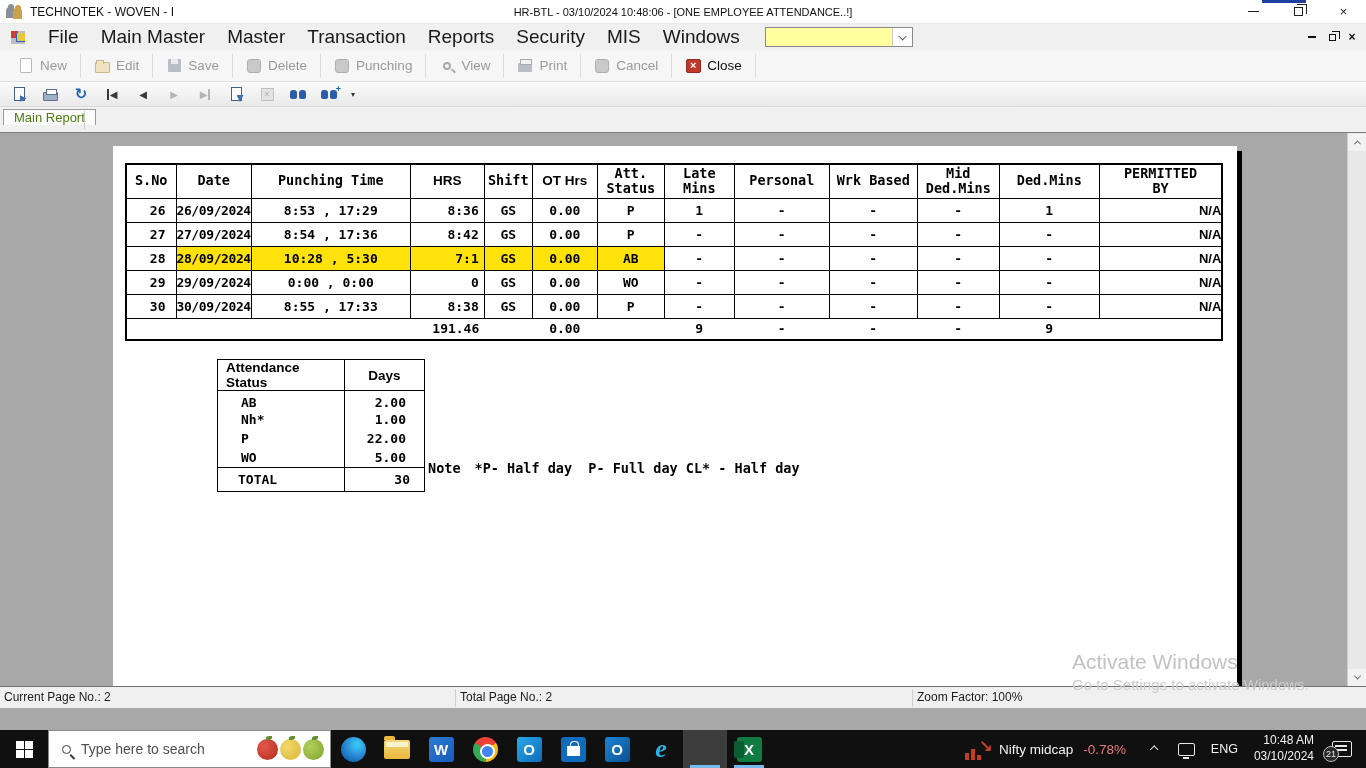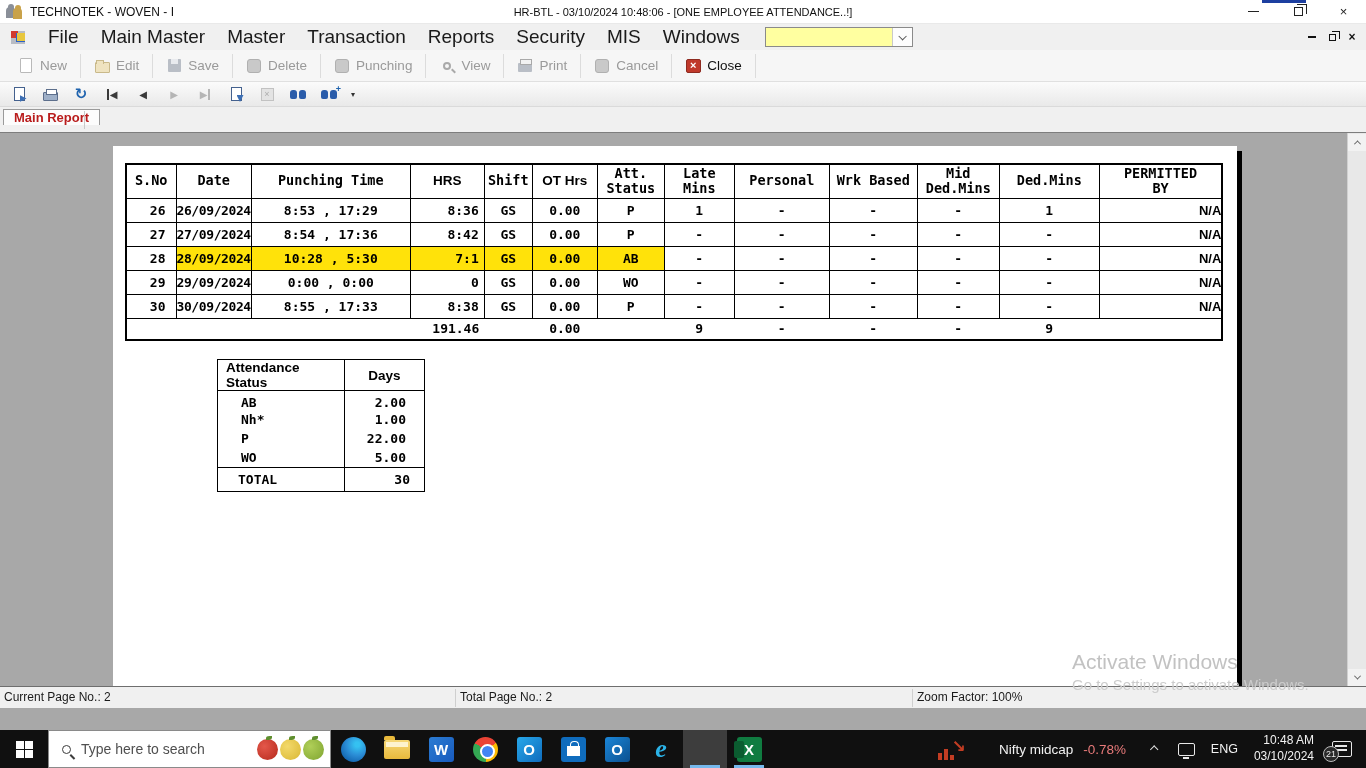--- a/index.html
+++ b/index.html
@@ -74,21 +74,21 @@
   .bar-r { border-right:2px solid #b5b5b5; padding-right:1px; }
   .ic-stop { width:13px; height:13px; background:#e3e3e3; border:1px solid #c2c2c2; color:#adadad; font-size:9px; display:flex; align-items:center; justify-content:center; }
   .ic-binoc { position:relative; width:16px; height:12px; }
   .ic-binoc::before, .ic-binoc::after { content:""; position:absolute; top:2px; width:7px; height:9px; background:#2a5caa; border-radius:3px 3px 2px 2px; }
   .ic-binoc::before { left:0; } .ic-binoc::after { right:0; }
   .ic-binoc .plus { position:absolute; right:-4px; top:-4px; color:#1f63ae; font-size:9px; font-weight:bold; }
   .caret { font-size:8px; color:#333; font-family:"DejaVu Sans",sans-serif; }
 
   
   .tabbar { position:absolute; left:0; top:107px; width:1366px; height:25px; background:#f0f0f0; }
-  .tab-main { position:absolute; left:3px; top:2px; height:16px; padding:0 10px; background:#fcfcfc; border:1px solid #9a9a9a; border-bottom:none; display:flex; align-items:center; font-size:13px; color:#b91c1c;font-weight:bold; }
+  .tab-main { position:absolute; left:3px; top:2px; height:16px; padding:0 10px; background:#fcfcfc; border:1px solid #9a9a9a; border-bottom:none; display:flex; align-items:center; font-size:13px; color:#4d7c0f; }
   .tab-sep { position:absolute; left:84px; top:4px; height:18px; width:1px; background:#c9c9c9; }
 
   
   .report-area { position:absolute; left:0; top:132px; width:1366px; height:554px; background:#a8a8a8; border-top:1px solid #7d7d7d; overflow:hidden; }
   .page { position:absolute; left:113px; top:13px; width:1124px; height:541px; background:#fff; }
   .page-shadow { position:absolute; left:1237px; top:18px; width:5px; height:536px; background:#000; }
 
   .vscroll { position:absolute; right:0; top:0; width:19px; height:554px; background:#e8e8e8; border-left:1px solid #d0d0d0; }
   .vs-btn { position:absolute; left:0; width:19px; height:17px; background:#f2f2f2; display:flex; align-items:center; justify-content:center; }
   .vs-btn.top { top:1px; } .vs-btn.bottom { bottom:1px; }
@@ -185,21 +185,21 @@
   .pp.front .head { background:#e3b26a; } .pp.front .body { background:#c43b2e; }
   .ic-excel { background:#107c41; position:relative; }
   .ic-excel::before { content:""; position:absolute; left:-3px; top:4px; width:10px; height:17px; background:#0b5c30; border-radius:2px; }
   .ic-excel .xl { position:relative; z-index:1; }
 
   .tray { margin-left:auto; display:flex; align-items:center; height:38px; }
   .ic-stock { position:relative; width:26px; height:22px; margin-right:8px; }
   .ic-stock .b { position:absolute; bottom:0; width:4px; background:#c33d23; }
   .ic-stock .b1 { left:0; height:7px; } .ic-stock .b2 { left:6px; height:11px; } .ic-stock .b3 { left:12px; height:5px; }
   .ic-stock .arrow { position:absolute; right:-2px; top:-2px; color:#c33d23; font-size:17px; font-weight:bold; font-family:"DejaVu Sans",sans-serif; }
-  .ticker-label { color:#f2f2f2; font-size:13.5px; margin-right:10px;margin-left:27px; }
+  .ticker-label { color:#f2f2f2; font-size:13.5px; margin-right:10px; }
   .ticker-change { color:#e87a7a; font-size:13.5px; margin-right:26px; }
   .tray-chev { margin-right:20px; }
   .ic-display { width:17px; height:13px; border:1.6px solid #e8e8e8; border-radius:2px; position:relative; margin-right:16px; }
   .ic-display::after { content:""; position:absolute; left:4px; bottom:-4px; width:6px; height:2px; background:#e8e8e8; }
   .lang { color:#f2f2f2; font-size:12.5px; margin-right:16px; }
   .clock { color:#f2f2f2; font-size:12px; text-align:right; line-height:1.3; margin-right:18px; }
   .ic-notif { width:20px; height:16px; border:1.6px solid #e8e8e8; border-radius:2px; position:relative; margin-right:14px; }
   .ic-notif::before { content:""; position:absolute; left:2px; top:3px; width:12px; height:1.6px; background:#e8e8e8; box-shadow:0 4px 0 #e8e8e8; }
   .notif-badge { position:absolute; left:-10px; bottom:-6px; width:16px; height:16px; border:1px solid #bdbdbd; border-radius:50%; background:#2a2a2a; color:#e8e8e8; font-size:9px; display:flex; align-items:center; justify-content:center; }
 </style>
@@ -533,20 +533,21 @@
             <td class="s0">WO</td>
             <td class="s1">5.00</td>
           </tr>
           <tr class="stotal">
             <td class="s0">TOTAL</td>
             <td class="s1">30</td>
           </tr>
         </tbody>
       </table>
 
+    <div class="note-line"><b>Note</b><span>*P- Half day  P- Full day CL* - Half day</span></div>
 
     <div class="vscroll">
       <span class="vs-btn top">
           <span class="chev-sm up"></span>
         </span>
       <span class="vs-btn bottom">
           <span class="chev-sm down"></span>
         </span>
     </div>
   </div>

